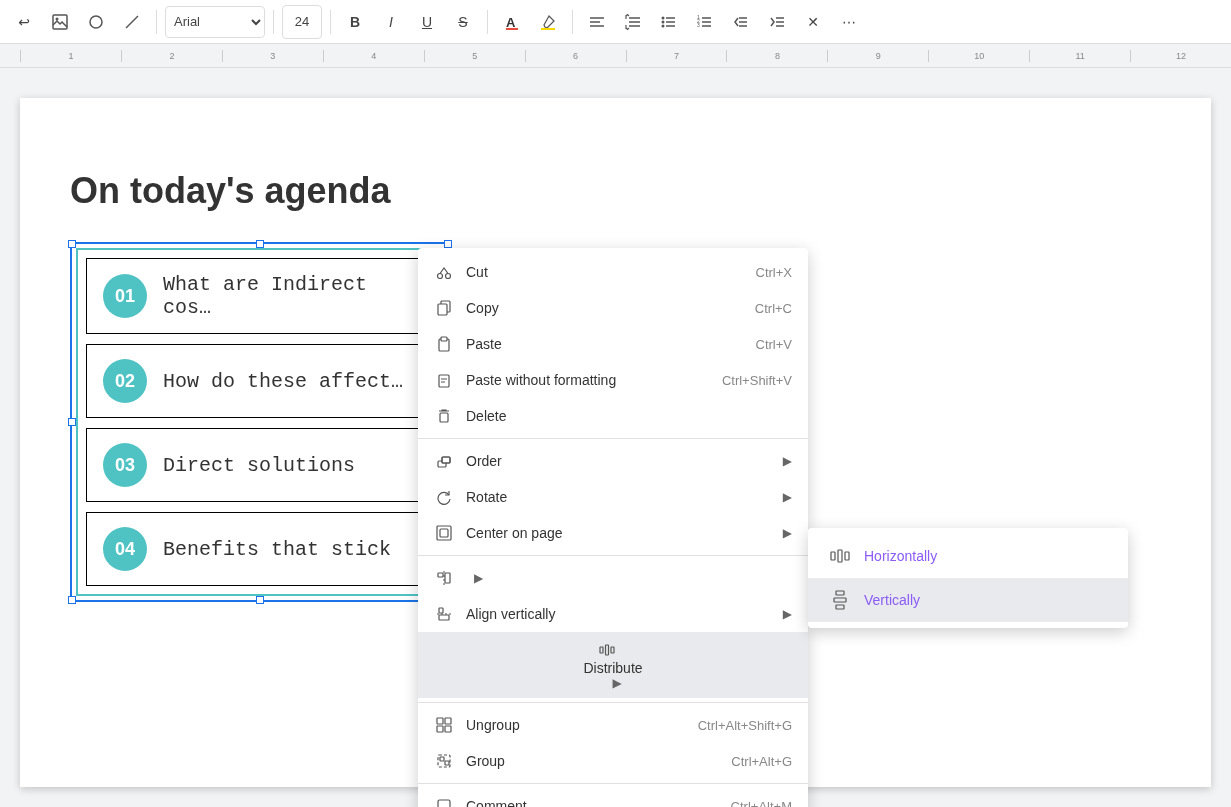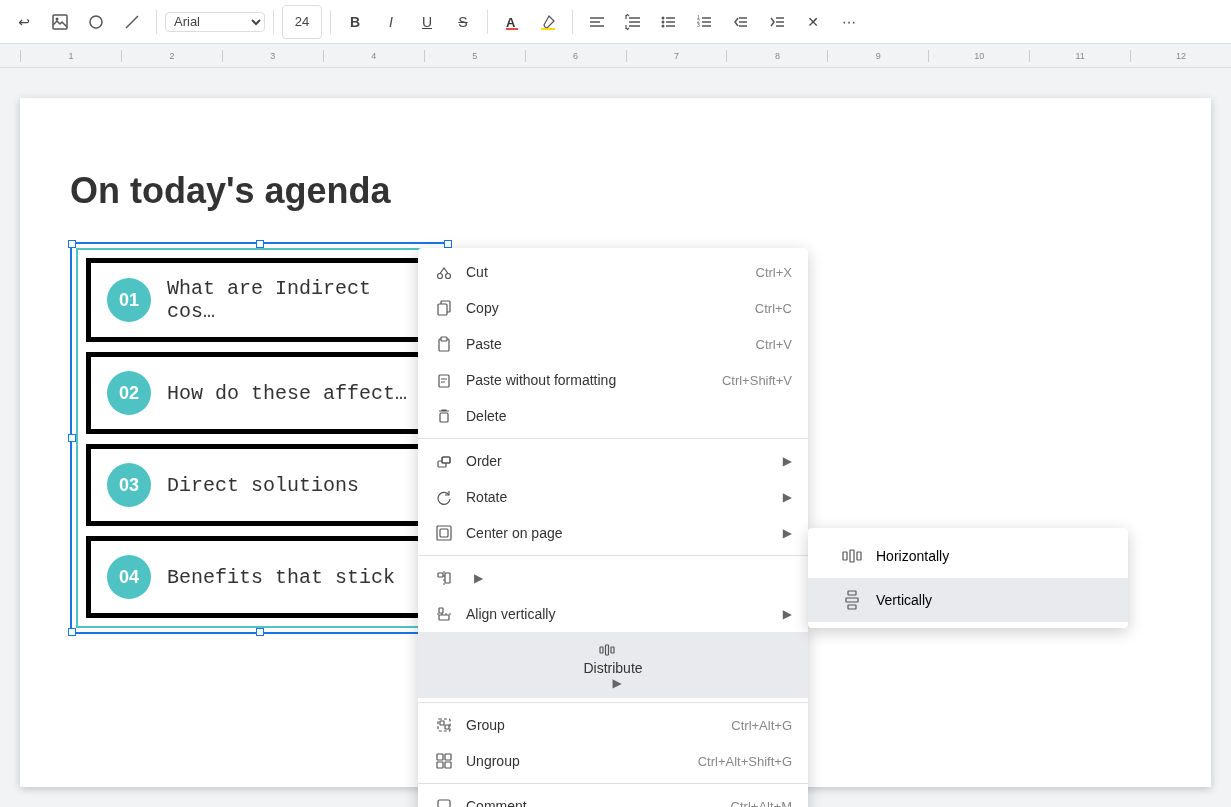--- a/index.html
+++ b/index.html
@@ -48,21 +48,21 @@
       height: 34px;
       border: 1px solid #ddd;
       border-radius: 4px;
       text-align: center;
       font-size: 13px;
       color: #444;
       background: #fff;
     }
     .toolbar-font-name {
       width: 100px;
-      height: 20px;
+      height: 32px;
       border: 1px solid #ddd;
       border-radius: 4px;
       font-size: 13px;
       color: #444;
       background: #fff;
       padding: 0 4px;
     }
 
     
     .ruler {
@@ -134,21 +134,21 @@
       gap: 10px;
       border: 2px solid #4fc3c3;
       padding: 8px;
       position: relative;
     }
 
     .agenda-item {
       display: flex;
       align-items: center;
       gap: 16px;
-      border: 5px solid #000000;
+      border: 1px solid #000000;
       padding: 14px 16px;
     }
 
     .agenda-number {
       width: 44px;
       height: 44px;
       background: #4fc3c3;
       border-radius: 50%;
       display: flex;
       align-items: center;
@@ -248,24 +248,24 @@
       background: white;
       border-radius: 4px;
       box-shadow: 0 4px 16px rgba(0,0,0,0.2);
       z-index: 1001;
       padding: 6px 0;
     }
 
     .submenu-item {
       display: flex;
       align-items: center;
-      padding: 10px 32px;
+      padding: 10px 20px;
       cursor: pointer;
       font-size: 14px;
-      color: #000000;
+      color: #8b5cf6;
     }
     .submenu-item.highlighted { background: #e8eaed; }
 
     .submenu-item-icon {
       width: 24px;
       height: 24px;
       margin-right: 12px;
       display: flex;
       align-items: center;
       justify-content: center;
@@ -575,40 +575,40 @@
         </div>
         <span class="menu-item-label">Distribute</span>
         <span class="menu-item-arrow">▶</span>
       </div>
 
       <div class="menu-separator"></div>
 
       <div class="menu-item">
         <div class="menu-item-icon">
           <svg width="16" height="16" viewBox="0 0 16 16">
-            <rect x="2" y="2" width="12" height="12" rx="1" stroke="#555" stroke-width="1.2" fill="none" stroke-dasharray="3,2"></rect>
-            <rect x="4" y="4" width="4" height="4" rx="0.5" stroke="#555" stroke-width="1.2" fill="none"></rect>
-            <rect x="9" y="8" width="4" height="4" rx="0.5" stroke="#555" stroke-width="1.2" fill="none"></rect>
-          </svg>
-        </div>
-        <span class="menu-item-label">Group</span>
-        <span class="menu-item-shortcut">Ctrl+Alt+G</span>
-      </div>
-
-      <div class="menu-item">
-        <div class="menu-item-icon">
-          <svg width="16" height="16" viewBox="0 0 16 16">
             <rect x="1" y="1" width="6" height="6" rx="0.5" stroke="#555" stroke-width="1.2" fill="none"></rect>
             <rect x="9" y="1" width="6" height="6" rx="0.5" stroke="#555" stroke-width="1.2" fill="none"></rect>
             <rect x="1" y="9" width="6" height="6" rx="0.5" stroke="#555" stroke-width="1.2" fill="none"></rect>
             <rect x="9" y="9" width="6" height="6" rx="0.5" stroke="#555" stroke-width="1.2" fill="none"></rect>
           </svg>
         </div>
         <span class="menu-item-label">Ungroup</span>
         <span class="menu-item-shortcut">Ctrl+Alt+Shift+G</span>
+      </div>
+
+      <div class="menu-item">
+        <div class="menu-item-icon">
+          <svg width="16" height="16" viewBox="0 0 16 16">
+            <rect x="2" y="2" width="12" height="12" rx="1" stroke="#555" stroke-width="1.2" fill="none" stroke-dasharray="3,2"></rect>
+            <rect x="4" y="4" width="4" height="4" rx="0.5" stroke="#555" stroke-width="1.2" fill="none"></rect>
+            <rect x="9" y="8" width="4" height="4" rx="0.5" stroke="#555" stroke-width="1.2" fill="none"></rect>
+          </svg>
+        </div>
+        <span class="menu-item-label">Group</span>
+        <span class="menu-item-shortcut">Ctrl+Alt+G</span>
       </div>
 
       <div class="menu-separator"></div>
 
       <div class="menu-item">
         <div class="menu-item-icon">
           <svg width="16" height="16" viewBox="0 0 16 16">
             <rect x="2" y="2" width="12" height="9" rx="1.5" stroke="#555" stroke-width="1.2" fill="none"></rect>
             <path d="M4 13l2-2h8" stroke="#555" stroke-width="1.2" fill="none"></path>
           </svg>

